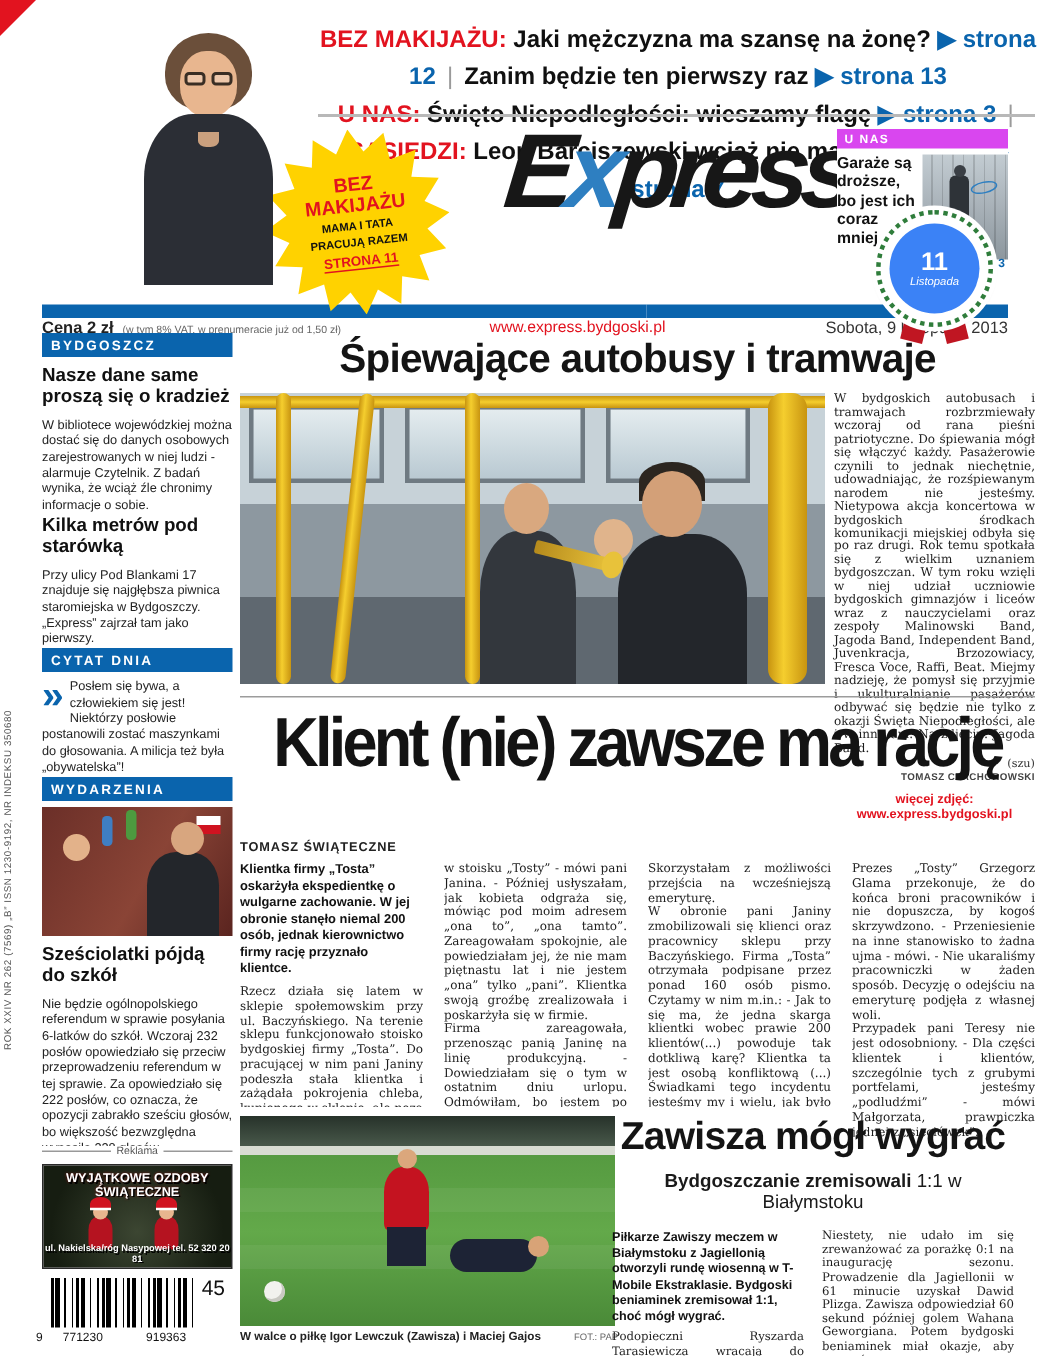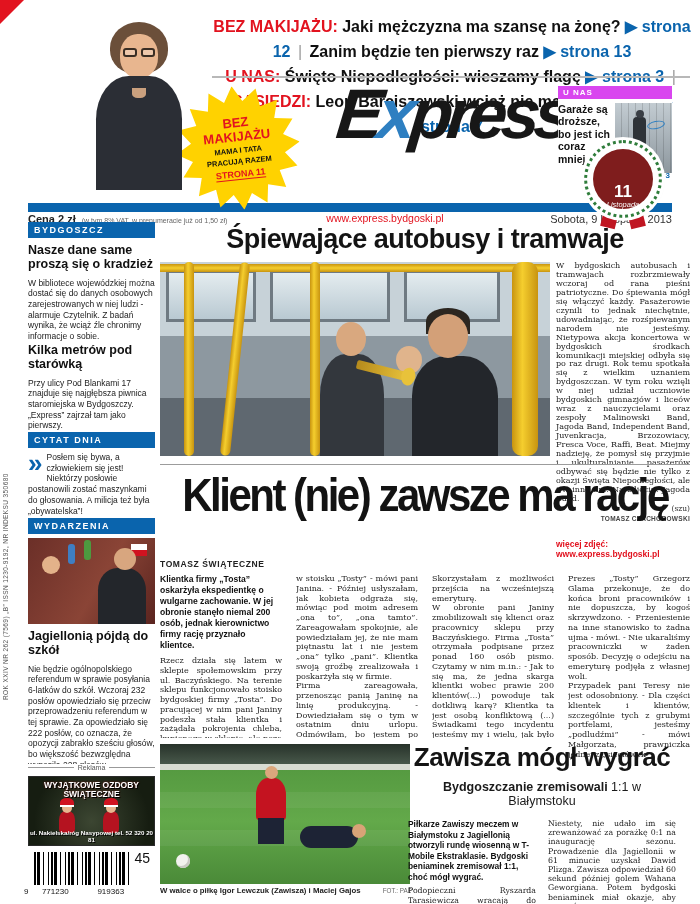--- a/index.html
+++ b/index.html
@@ -44,21 +44,21 @@
   .brand-bar { position:absolute; left:28px; top:197px; width:644px; height:20px; display:flex; align-items:center; z-index:1; }
   .brand-bar .seg { height:9px; background:#0a64ad; }
   .seg-l { flex:1.25; } .seg-r { flex:0.75; }
   .brand-name { font-style:italic; font-weight:bold; font-size:21px; color:#0a64ad; padding:0 12px; letter-spacing:.5px; transform:translateY(-3px); }
 
   .badge { position:absolute; left:584px; top:140px; width:78px; height:78px; z-index:7; }
   .badge-ribbon { position:absolute; top:54px; width:15px; height:34px; background:#c01622; }
   .badge-ribbon.rl { left:20px; transform:rotate(14deg); }
   .badge-ribbon.rr { left:43px; transform:rotate(-14deg); }
   .badge-outer { position:absolute; inset:0; border-radius:50%; background:#fff; border:3px dotted #2f7d3b; box-shadow:0 0 0 3px #fff, 0 1px 3px rgba(0,0,0,.35); }
-  .badge-inner { position:absolute; inset:9px; background:#7f1d1d; border-radius:50%; color:#fff; display:flex; flex-direction:column; align-items:center; justify-content:flex-end; }
+  .badge-inner { position:absolute; inset:9px; background:#3b82f6; border-radius:50%; color:#fff; display:flex; flex-direction:column; align-items:center; justify-content:center; }
   .badge-day { font-size:17px; font-weight:bold; line-height:1; }
   .badge-month { font-size:7.5px; font-style:italic; }
 
   .unas { position:absolute; left:558px; top:86px; width:114px; height:110px; background:#fff; z-index:2; }
   .unas-hdr { background:#d946ef; color:#fff; font-size:8px; font-weight:bold; letter-spacing:1px; padding:2px 5px; }
   .unas-body { display:flex; padding-top:4px; }
   .unas-title { width:55px; font-size:10.5px; font-weight:bold; line-height:1.18; color:#111; }
   .unas-photo { position:relative; width:57px; height:70px; margin-left:2px; background:linear-gradient(#c3ccd2,#8d979e); overflow:hidden; }
   .unas-panels { position:absolute; inset:0; background:repeating-linear-gradient(90deg, transparent 0 6px, rgba(0,0,0,.14) 6px 7px); }
   .unas-man { position:absolute; left:18px; top:14px; width:13px; height:40px; background:#2e3338; border-radius:4px 4px 0 0; }
@@ -122,21 +122,21 @@
   .bp-hd3 { left:236px; top:84px; width:26px; height:28px; background:#e0b48c; }
   .bp-hair { position:absolute; left:266px; top:46px; width:44px; height:26px; border-radius:50% 50% 0 0; background:#2c2620; }
   .bp-bodyA { position:absolute; left:160px; top:92px; width:64px; height:102px; border-radius:40% 40% 0 0; background:#33373d; }
   .bp-bodyB { position:absolute; left:252px; top:94px; width:86px; height:100px; border-radius:40% 40% 0 0; background:#23262b; }
   .bp-trumpet { position:absolute; left:196px; top:104px; width:52px; height:9px; background:linear-gradient(90deg,#b58a1c,#e8c23a); transform:rotate(14deg); border-radius:2px; }
   .bp-trumpet::after { content:""; position:absolute; right:-8px; top:-5px; width:14px; height:18px; border-radius:50%; background:#e8c23a; }
   .bus-col { position:absolute; left:396px; top:40px; width:134px; height:220px; }
   .bus-body { font-family:"DejaVu Serif", serif; font-size:8px; line-height:1.12; text-align:justify; color:#1c1c1c; }
   .bus-sig { display:block; text-align:right; font-family:"DejaVu Serif", serif; font-size:7.5px; color:#333; }
   .bus-credit { text-align:right; font-size:6.5px; font-weight:bold; color:#444; margin-top:2px; letter-spacing:.3px; }
-  .bus-more { text-align:left; font-size:8.5px; font-weight:bold; color:#e2131f; margin-top:17px; }
+  .bus-more { text-align:center; font-size:8.5px; font-weight:bold; color:#e2131f; margin-top:5px; }
   .divider { position:absolute; top:242px; left:0; width:530px; height:1px; background:#9c9c9c; }
 
   .k-head { position:absolute; top:247px; left:0; width:530px; text-align:center; font-size:42px; font-weight:bold; letter-spacing:-2.5px; color:#131313; transform:scaleY(1.1); transform-origin:top; }
   .k-sub { position:absolute; top:310px; left:0; width:530px; text-align:center; font-size:13px; color:#1a1a1a; }
   .k-byline { position:absolute; top:337px; left:0; font-size:8.5px; font-weight:bold; letter-spacing:.6px; color:#222; }
   .k-col { position:absolute; top:352px; width:122px; height:164px; overflow:hidden; }
   .kc-1 { left:0; } .kc-2 { left:136px; } .kc-3 { left:272px; } .kc-4 { left:408px; height:184px; }
   .k-lead { font-size:8.6px; font-weight:bold; line-height:1.28; color:#111; margin-bottom:5px; }
   .k-body { font-family:"DejaVu Serif", serif; font-size:8px; line-height:1.22; text-align:justify; white-space:pre-line; color:#1c1c1c; }
 
@@ -273,21 +273,21 @@
     <div class="side-photo">
       <div class="sp-flag"></div>
       <div class="sp-head sp-h1"></div>
       <div class="sp-body"></div>
       <div class="sp-head sp-h2"></div>
       <div class="sp-bottle"></div>
       <div class="sp-bottle g"></div>
     </div>
 
     <div class="s-art art-3">
-      <h3>Jagiellonią pójdą do szkół</h3>
+      <h3>Sześciolatki pójdą do szkół</h3>
       <p>Nie będzie ogólnopolskiego referendum w sprawie posyłania 6-latków do szkół. Wczoraj 232 posłów opowiedziało się przeciw przeprowadzeniu referendum w tej sprawie. Za opowiedziało się 222 posłów, co oznacza, że opozycji zabrakło sześciu głosów, bo większość bezwzględna wynosiła 228 głosów.</p>
 
     </div>
 
     <div class="reklama">Reklama</div>
     <div class="ad">
       <div class="ad-title">WYJĄTKOWE OZDOBY ŚWIĄTECZNE</div>
       <div class="ad-kid ad-k1"></div>
       <div class="ad-kid ad-k2"></div>
       <div class="ad-addr">ul. Nakielska/róg Nasypowej tel. 52 320 20 81</div>

